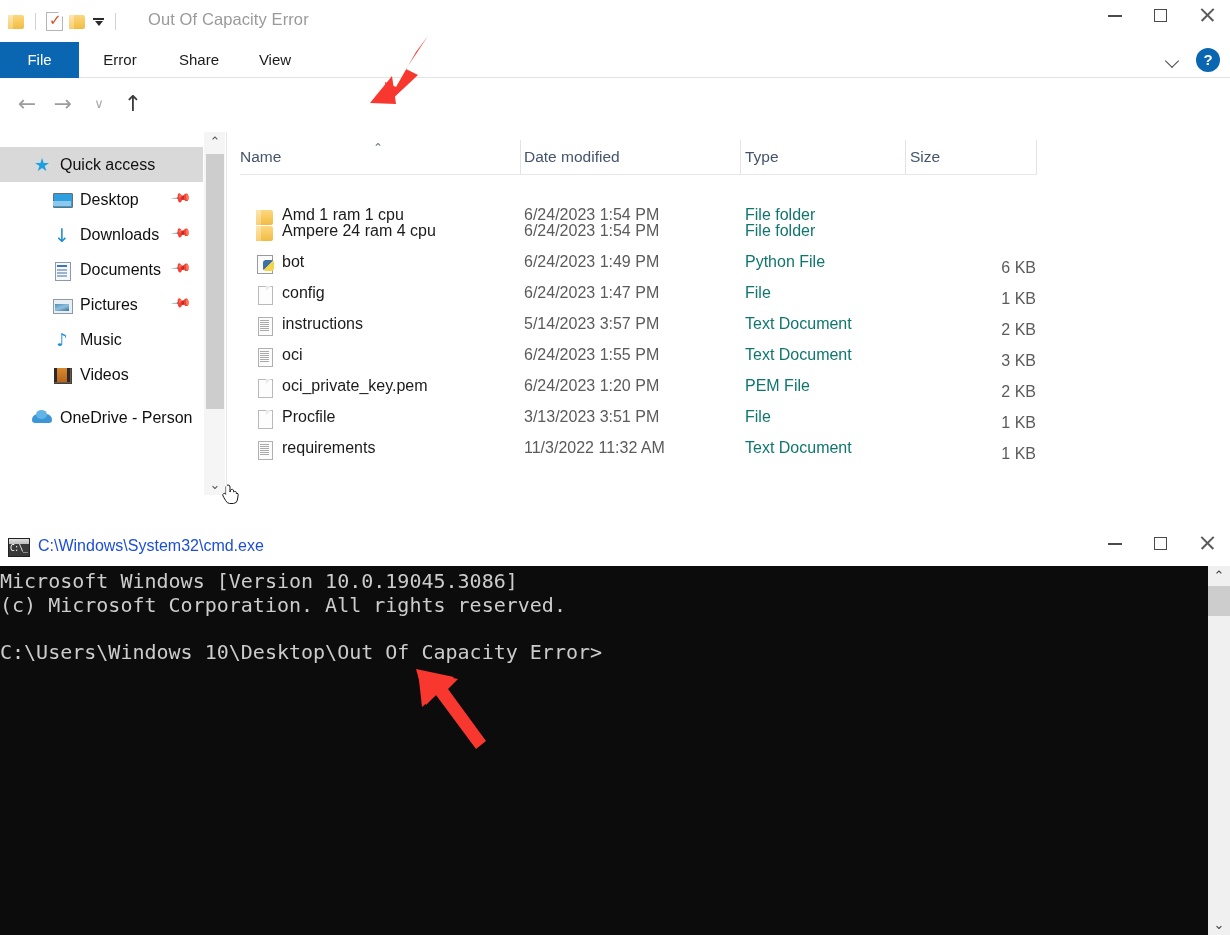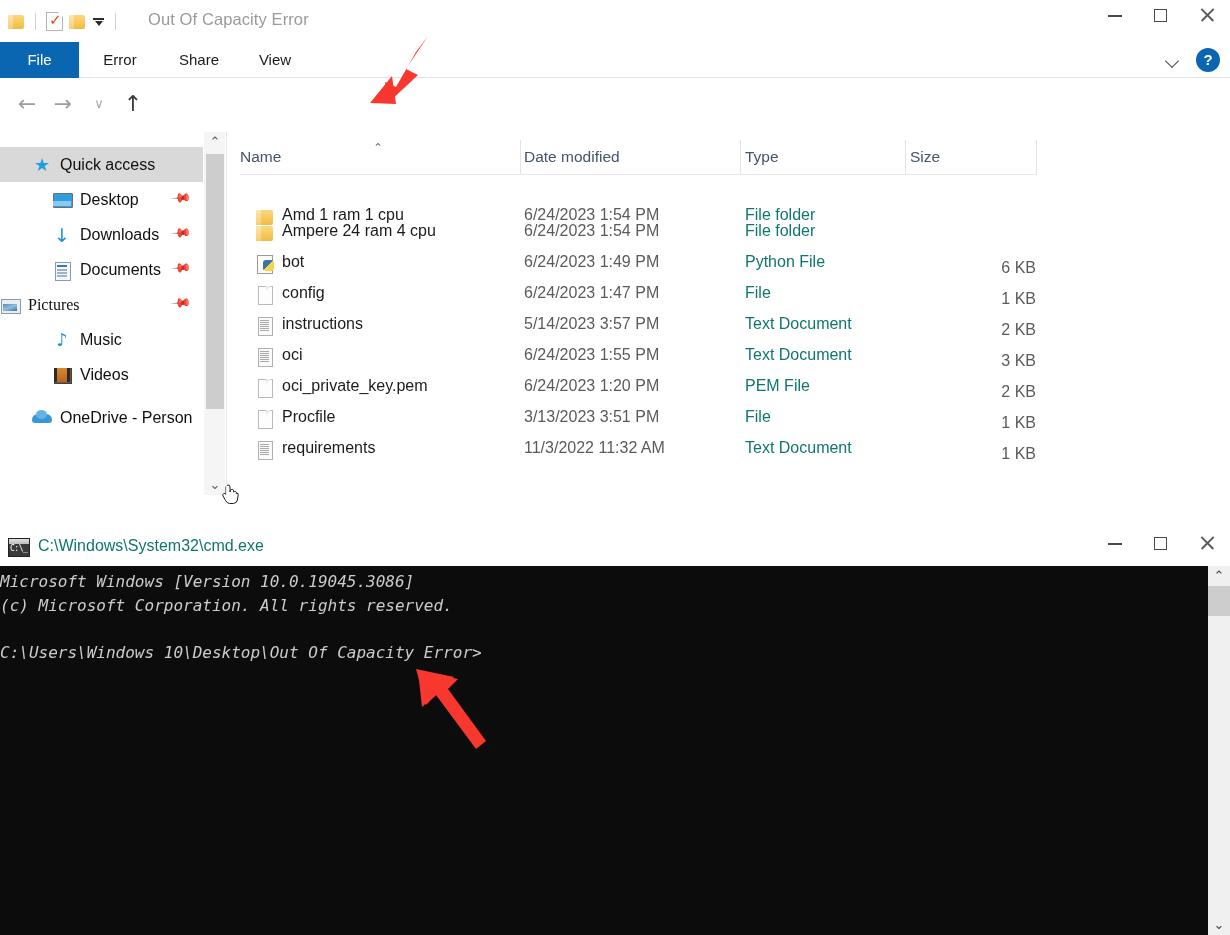--- a/index.html
+++ b/index.html
@@ -383,32 +383,31 @@
   .cmd-ico::before {
     content: ""; position: absolute; left: 0; top: 0; width: 100%; height: 5px;
     background: linear-gradient(180deg,#e0e0e0,#bdbdbd);
   }
   .cmd-ico::after {
     content: "C:\\_"; position: absolute; left: 1px; top: 5px;
     color: #ffffff; font-size: 8px; font-family: "DejaVu Sans Mono", monospace;
     letter-spacing: -0.5px;
   }
   .cmd-title-text {
-    position: absolute; left: 38px; top: 9px; font-size: 16px; color: #0f766e;
+    position: absolute; left: 38px; top: 9px; font-size: 16px; color: #1d4ed8;
   }
   .cmd-console {
     position: absolute; left: 0; top: 38px; width: 1230px; height: 369px;
     background: #0c0c0c;
   }
   .cmd-text {
     position: absolute; left: 0; top: 4px;
     font-family: "DejaVu Sans Mono", monospace;
-    font-size: 16px; line-height: 23.5px; color: #cccccc;
+    font-size: 20px; line-height: 23.5px; color: #cccccc;
     white-space: pre;
-    font-style: italic;
   }
   .cmd-scroll {
     position: absolute; right: 0; top: 0; width: 22px; height: 369px;
     background: #f0f0f0;
   }
   .cmd-scroll .arw {
     position: absolute; left: 0; width: 22px; height: 20px; color: #404040;
     font-size: 13px; text-align: center; line-height: 20px; font-family:"DejaVu Sans",sans-serif;
   }
   .cmd-scroll .arw.up { top: 0; }
@@ -497,21 +496,21 @@
         <div class="nav-item" style="position: absolute; top: 85px; left: 0px; width: 203px; padding-left: 52px;">
           <span class="ni-icon i-down">↓</span>
           <span class="ni-label">Downloads</span>
           <span class="pin" style="font-size: 13px;">📌</span>
         </div>
         <div class="nav-item" style="position: absolute; top: 120px; left: 0px; width: 203px; padding-left: 52px;">
           <span class="ni-icon i-doc"></span>
           <span class="ni-label">Documents</span>
           <span class="pin" style="font-size: 13px;">📌</span>
         </div>
-        <div class="nav-item" style="position: absolute; top: 155px; left: 0px; width: 203px;  font-family: Liberation Serif, serif;">
+        <div class="nav-item" style="position: absolute; top: 155px; left: 0px; width: 203px; padding-left: 52px;">
           <span class="ni-icon i-pic"></span>
           <span class="ni-label">Pictures</span>
           <span class="pin" style="font-size: 13px;">📌</span>
         </div>
         <div class="nav-item" style="position: absolute; top: 190px; left: 0px; width: 203px; padding-left: 52px;">
           <span class="ni-icon i-music">♪</span>
           <span class="ni-label">Music</span>
         </div>
         <div class="nav-item" style="position: absolute; top: 268px; left: 0px; width: 203px; padding-left: 32px;">
           <span class="ni-icon i-cloud"></span>

